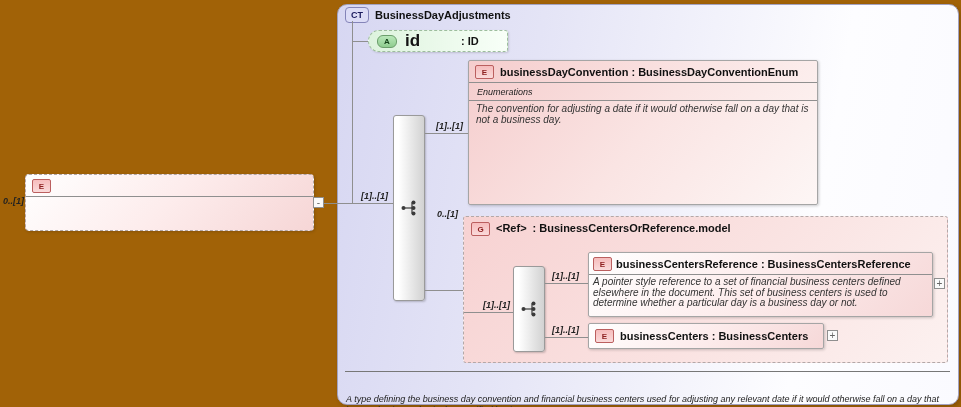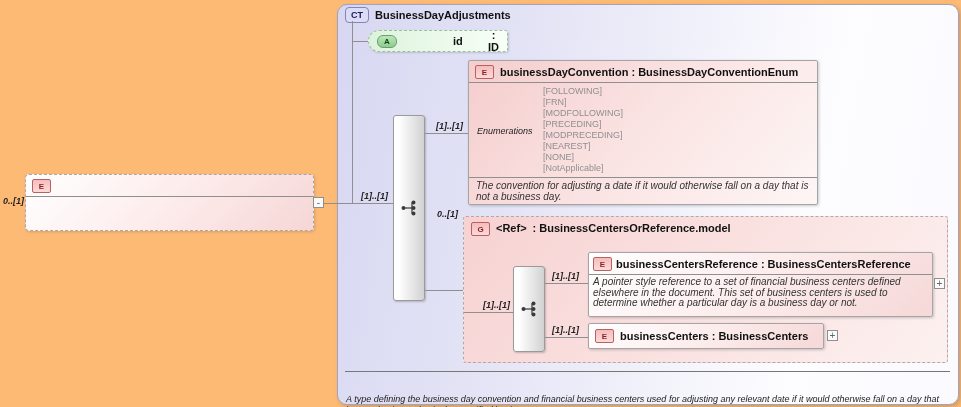--- a/index.html
+++ b/index.html
@@ -1,17 +1,17 @@
 <!DOCTYPE html>
 <html><head>
 <meta charset="utf-8">
 <style>
   html,body{margin:0;padding:0;background:#ffffff;}
   .stage{
-    position:relative;width:961px;height:407px;background:#fdba74;
+    position:relative;width:961px;height:407px;background:#a16207;
     font-family:"Liberation Sans",sans-serif;color:#111;overflow:hidden;
   }
   .hline,.vline{position:absolute;background:#8f8f8f;}
   .hline{height:1px;}
   .vline{width:1px;}
   .card-label{
     position:absolute;font-size:9px;font-style:italic;font-weight:bold;color:#222;
     white-space:nowrap;
   }
   
@@ -66,21 +66,21 @@
     box-shadow:1px 1px 3px rgba(0,0,0,.15);
   }
   
   .attr-box{
     position:absolute;left:368px;top:30px;width:140px;height:22px;box-sizing:border-box;
     border:1px dashed #9dbd9d;border-radius:11px 3px 3px 11px;
     background:linear-gradient(to right,#ddf3dd,#f8fff8);
     box-shadow:1px 1px 2px rgba(0,0,0,.15);
     display:flex;align-items:center;gap:8px;padding:0 8px;
   }
-  .attr-name{font-size:11px;font-weight:bold;width:48px;margin-left:48px;}
+  .attr-name{font-size:17px;font-weight:bold;width:48px;}
   .attr-type{font-size:11px;font-weight:bold;text-align:center;}
   
   .group-box{
     position:absolute;left:463px;top:216px;width:485px;height:147px;box-sizing:border-box;
     border:1px dashed #b3a8a8;border-radius:3px;
     background:linear-gradient(130deg,#f7d2d2 0%,#fae3e2 55%,#fcf1f0 100%);
   }
   .group-title{position:absolute;left:471px;top:222px;display:flex;gap:6px;align-items:flex-start;}
   .group-name{font-size:11px;font-weight:bold;white-space:nowrap;}
   .group-type{
@@ -156,30 +156,20 @@
   <div class="hline" style="left:425px;top:133px;width:43px;"></div>
   <div class="card-label" style="left:436px;top:121px;">[1]..[1]</div>
 
   <div class="node node-enum" style="left:468px;top:60px;width:350px;height:145px;">
     <div class="node-title with-sep">
       <span class="e-badge">E</span>
       <span>businessDayConvention : BusinessDayConventionEnum</span>
     </div>
     <div class="enum-section">
       <span class="enum-label">Enumerations</span>
-      <span class="enum-values">
-        <span>[FOLLOWING]</span>
-        <span>[FRN]</span>
-        <span>[MODFOLLOWING]</span>
-        <span>[PRECEDING]</span>
-        <span>[MODPRECEDING]</span>
-        <span>[NEAREST]</span>
-        <span>[NONE]</span>
-        <span>[NotApplicable]</span>
-      </span>
     </div>
     <div class="node-desc">The convention for adjusting a date if it would otherwise fall on a day that is not a business day.</div>
   </div>
 
   <div class="hline" style="left:425px;top:290px;width:38px;"></div>
   <div class="card-label" style="left:437px;top:209px;">0..[1]</div>
 
   <div class="group-box"></div>
   <div class="group-title">
     <span class="g-badge">G</span>

